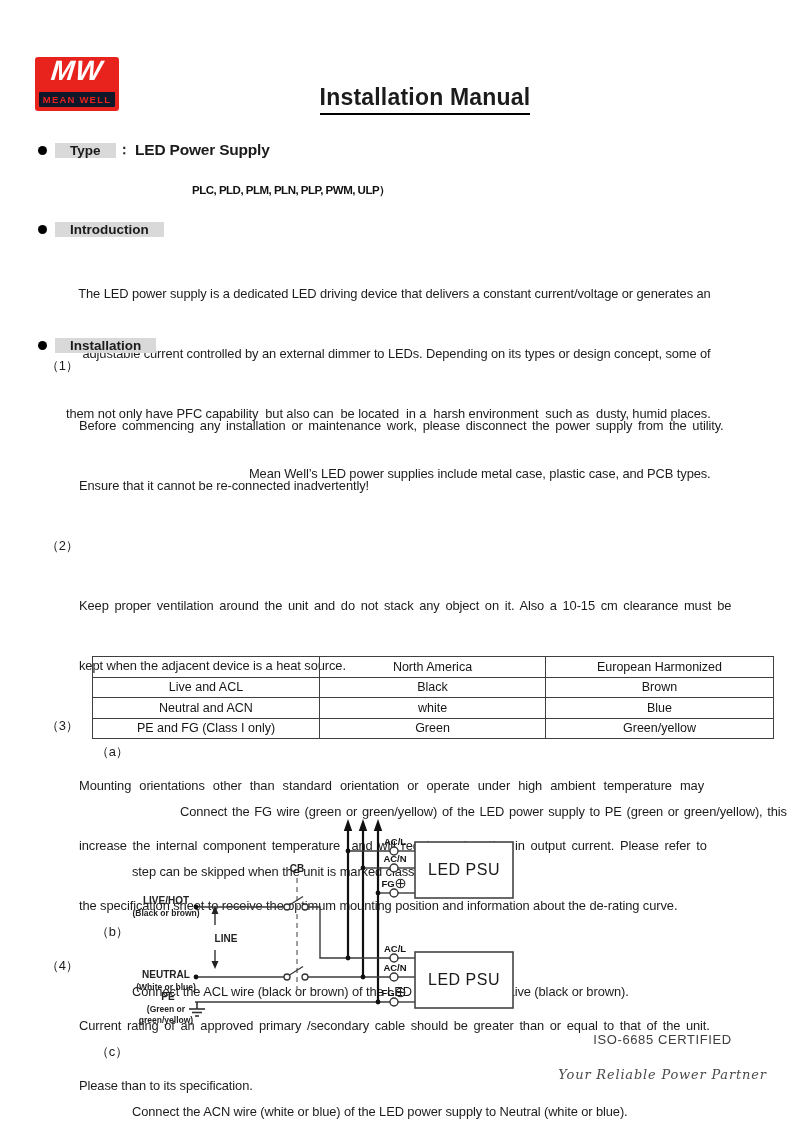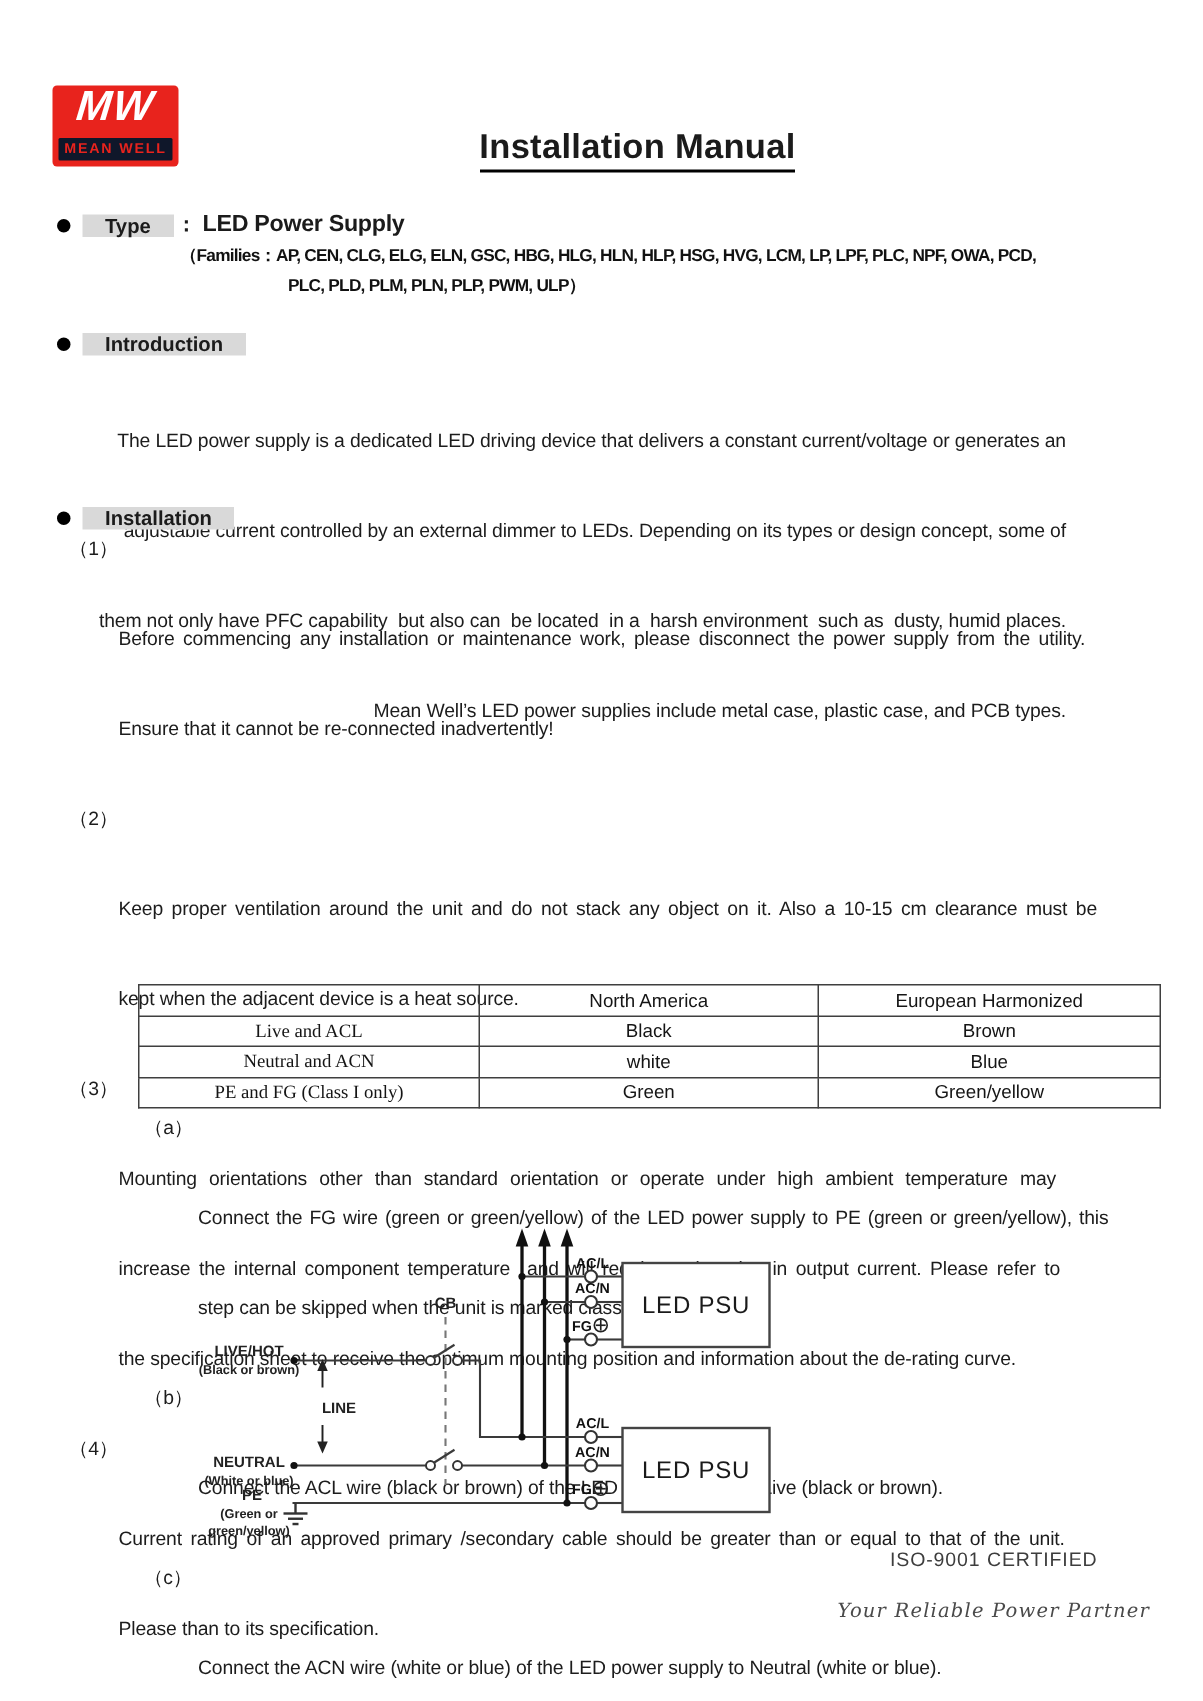--- a/index.html
+++ b/index.html
@@ -26,32 +26,32 @@
   .hl{background:#d9d9d9;padding:0 15px;font-weight:700;font-size:13.5px;}
   .type-colon{font-weight:700;font-size:13.5px;}
   .type-value{font-weight:700;font-size:15.5px;letter-spacing:-0.2px;}
 
   .families{position:absolute;font-weight:700;font-size:11.5px;letter-spacing:-0.5px;
         white-space:pre;color:#111;}
 
   .lines{position:absolute;font-size:12.9px;line-height:20px;letter-spacing:-0.1px;
         white-space:pre;color:#1c1c1c;}
   .ln{height:20px;}
-  .ws1{word-spacing:1.2px;} .ws2{word-spacing:2.2px;} .ws5{word-spacing:4.6px;}
+  .ws1{word-spacing:1.2px;margin-left:48px;} .ws2{word-spacing:2.2px;} .ws5{word-spacing:4.6px;}
 
   .items{position:absolute;font-size:12.9px;line-height:20px;letter-spacing:-0.1px;color:#1c1c1c;}
   .item{position:relative;padding-left:33px;white-space:pre;}
   .item .num{position:absolute;left:0;top:0;}
   .sub-items .item{padding-left:36px;}
 
   
   .wire-table{position:absolute;left:92px;top:656px;border-collapse:collapse;}
   .wire-table td{border:1px solid #3f3f3f;height:19.5px;text-align:center;vertical-align:middle;
         font-size:12.5px;padding:0;color:#151515;}
-  .wire-table td.c0{width:226px;font-family:Liberation Serif, serif;} .wire-table td.c1{width:225px;} .wire-table td.c2{width:227px;}
+  .wire-table td.c0{width:226px;} .wire-table td.c1{width:225px;} .wire-table td.c2{width:227px;}
 
   
   .diagram{position:absolute;left:130px;top:812px;}
   .d-lbl{font:700 10px "Liberation Sans",sans-serif;fill:#222;}
   .d-sub{font:700 8.5px "Liberation Sans",sans-serif;fill:#222;}
   .d-term{font:700 9.5px "Liberation Sans",sans-serif;fill:#111;}
   .d-psu{font:400 16px "Liberation Sans",sans-serif;fill:#1a1a1a;letter-spacing:0.5px;}
   .wire{stroke:#3a3a3a;stroke-width:1.4;fill:none;}
   .bus{stroke:#111;stroke-width:2.2;fill:none;}
   .term{fill:#fff;stroke:#333;stroke-width:1.4;}
@@ -77,21 +77,20 @@
   <div class="title-wrap">
     <span class="title">Installation Manual</span>
   </div>
 
   <div class="sec-row" style="top:141px;">
     <span class="bullet"></span>
     <span class="hl">Type</span>
     <span class="type-colon" style="margin-left:-6px;">：</span>
     <span class="type-value" style="margin-left:-4px;">LED Power Supply</span>
   </div>
-  <div class="families" style="left:120px;top:163px;">（Families：AP, CEN, CLG, ELG, ELN, GSC, HBG, HLG, HLN, HLP, HSG, HVG, LCM, LP, LPF, PLC, NPF, OWA, PCD,</div>
   <div class="families" style="left:192px;top:183px;">PLC, PLD, PLM, PLN, PLP, PWM, ULP）</div>
 
   <div class="sec-row" style="top:222px;">
     <span class="bullet"></span>
     <span class="hl">Introduction</span>
   </div>
   <div class="lines" style="left:66px;top:244px;text-align:right;">
     <div class="ln">The LED power supply is a dedicated LED driving device that delivers a constant current/voltage or generates an</div>
     <div class="ln">adjustable current controlled by an external dimmer to LEDs. Depending on its types or design concept, some of</div>
     <div class="ln">them not only have PFC capability  but also can  be located  in a  harsh environment  such as  dusty, humid places.</div>
@@ -270,17 +269,17 @@
     <text class="d-lbl" x="36" y="92" text-anchor="middle">LIVE/HOT</text>
     <text class="d-sub" x="36" y="104" text-anchor="middle">(Black or brown)</text>
     <text class="d-lbl" x="36" y="166" text-anchor="middle">NEUTRAL</text>
     <text class="d-sub" x="36" y="178" text-anchor="middle">(White or blue)</text>
     <text class="d-lbl" x="38" y="188" text-anchor="middle">PE</text>
     <text class="d-sub" x="36" y="200" text-anchor="middle">(Green or</text>
     <text class="d-sub" x="36" y="211" text-anchor="middle">green/yellow)</text>
   </svg>
 
   <div class="footer">
-    <div class="iso">ISO-9001 CERTIFIED</div>
+    <div class="iso">ISO-6685 CERTIFIED</div>
     <div class="slogan">Your Reliable Power Partner</div>
   </div>
 
 </div>
 
 </body></html>

